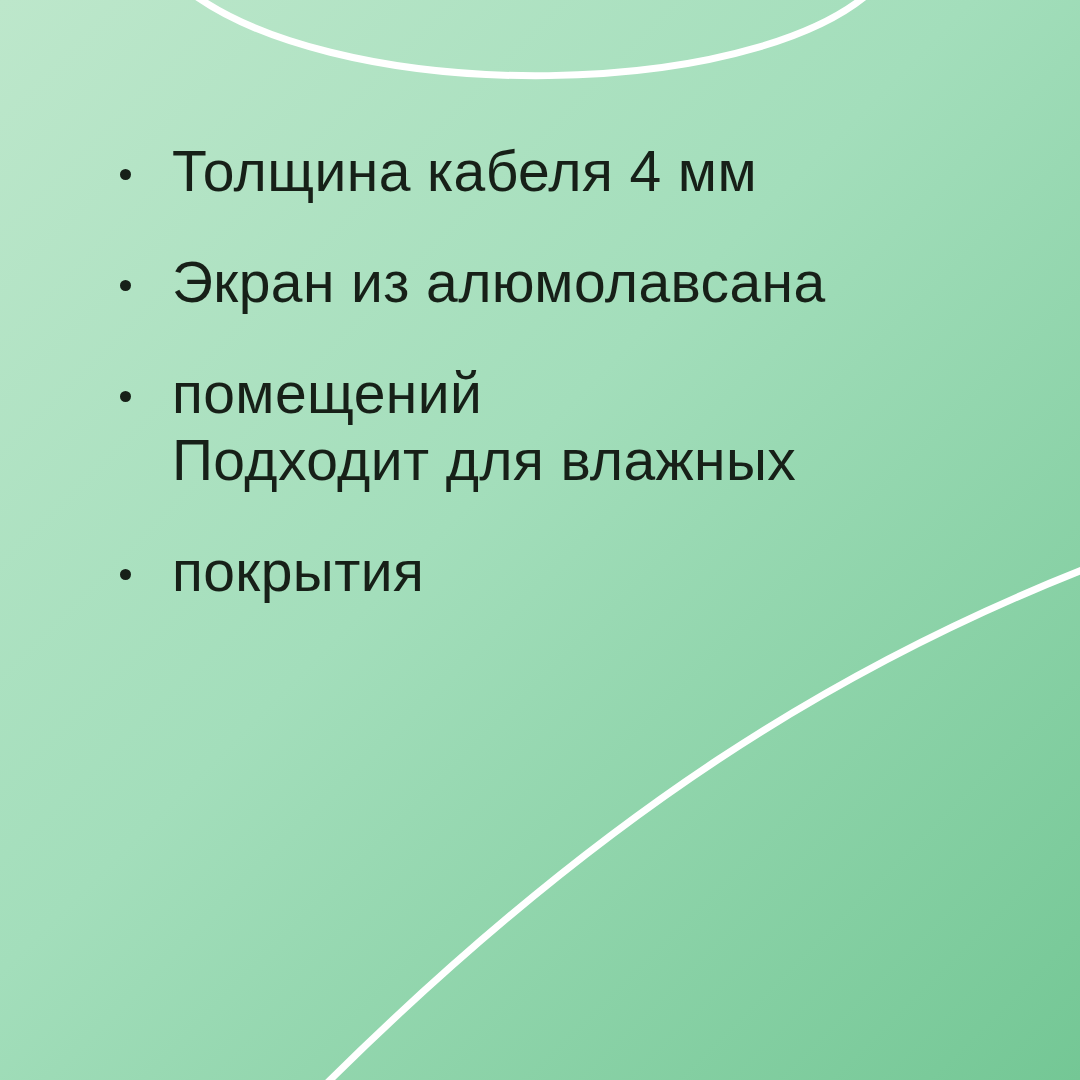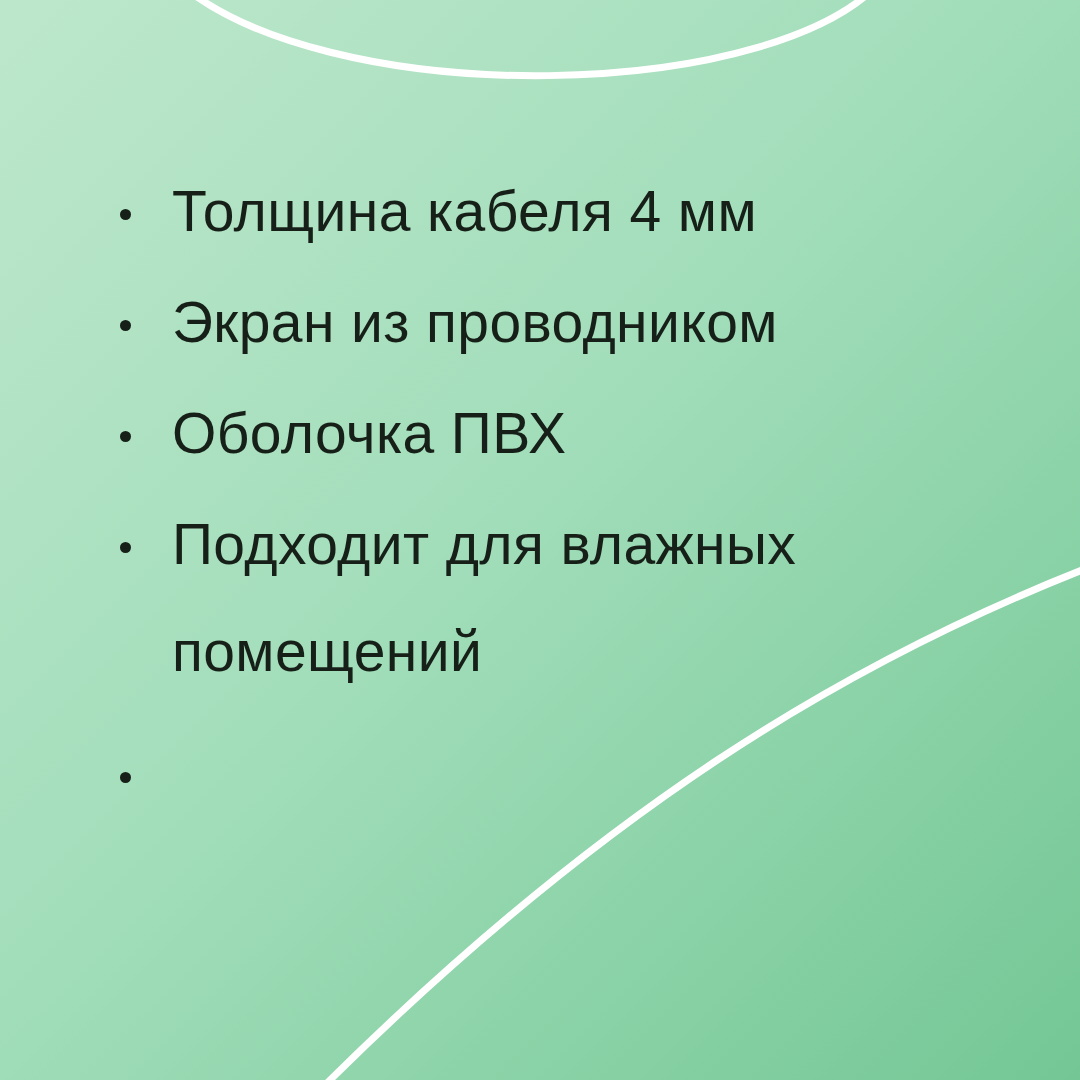--- a/index.html
+++ b/index.html
@@ -55,51 +55,47 @@
   .feature-item:last-child { margin-bottom: 0; }
   .bullet-dot {
     position: absolute;
     left: 0;
     top: 31px;
     width: 11px;
     height: 11px;
     border-radius: 50%;
     background: var(--text-color);
   }
-  .feature-line { display: block; white-space: nowrap; margin-top: 40px; }
+  .feature-line { display: block; white-space: nowrap; }
   .feature-line:empty { display: none; }
 </style>
 </head>
 <body>
 
 <div class="canvas">
 
   <svg class="curves" viewBox="0 0 1080 1080" xmlns="http://www.w3.org/2000/svg" aria-hidden="true">
     <path d="M 170,-25 C 315,115 795,105 890,-30"></path>
     <path d="M 1095,565 C 845,662 600,810 315,1095"></path>
   </svg>
 
   <ul class="features">
     <li class="feature-item">
       <span class="bullet-dot"></span>
       <span class="feature-line">Толщина кабеля 4 мм</span>
 
     </li>
     <li class="feature-item">
       <span class="bullet-dot"></span>
-      <span class="feature-line">Экран из проводником</span>
+      <span class="feature-line">Экран из алюмолавсана</span>
     </li>
     <li class="feature-item">
       <span class="bullet-dot"></span>
-      <span class="feature-line">Оболочка ПВХ</span>
-
+      <span class="feature-line">помещений</span>
+      <span class="feature-line">Подходит для влажных</span>
     </li>
     <li class="feature-item">
       <span class="bullet-dot"></span>
-      <span class="feature-line">Подходит для влажных</span>
-      <span class="feature-line">помещений</span>
-    </li>
-    <li class="feature-item">
-      <span class="bullet-dot"></span>
+      <span class="feature-line">покрытия</span>
     </li>
   </ul>
 
 </div>
 
 </body></html>

